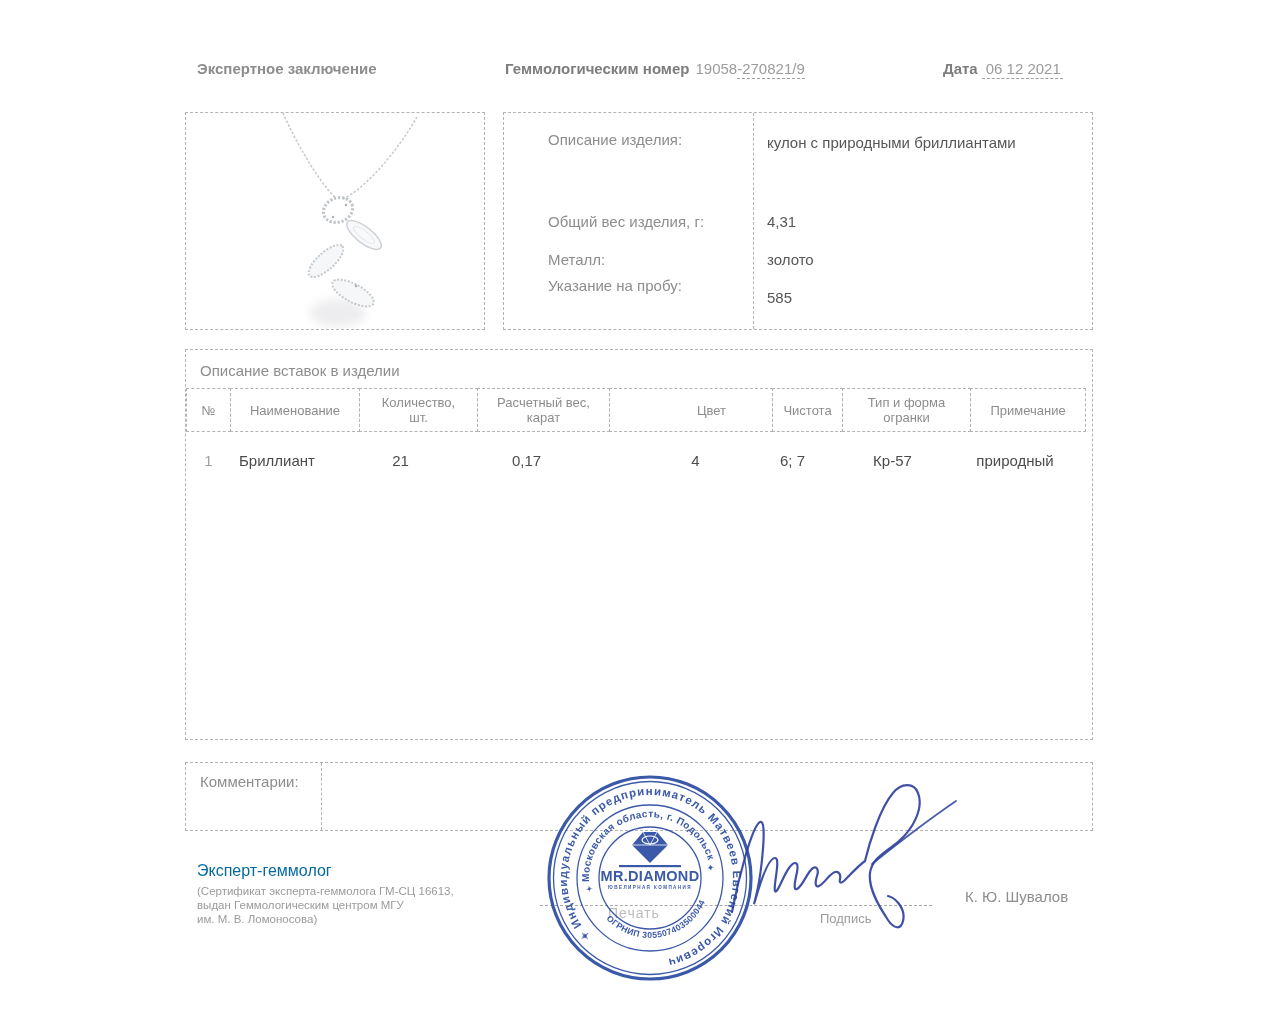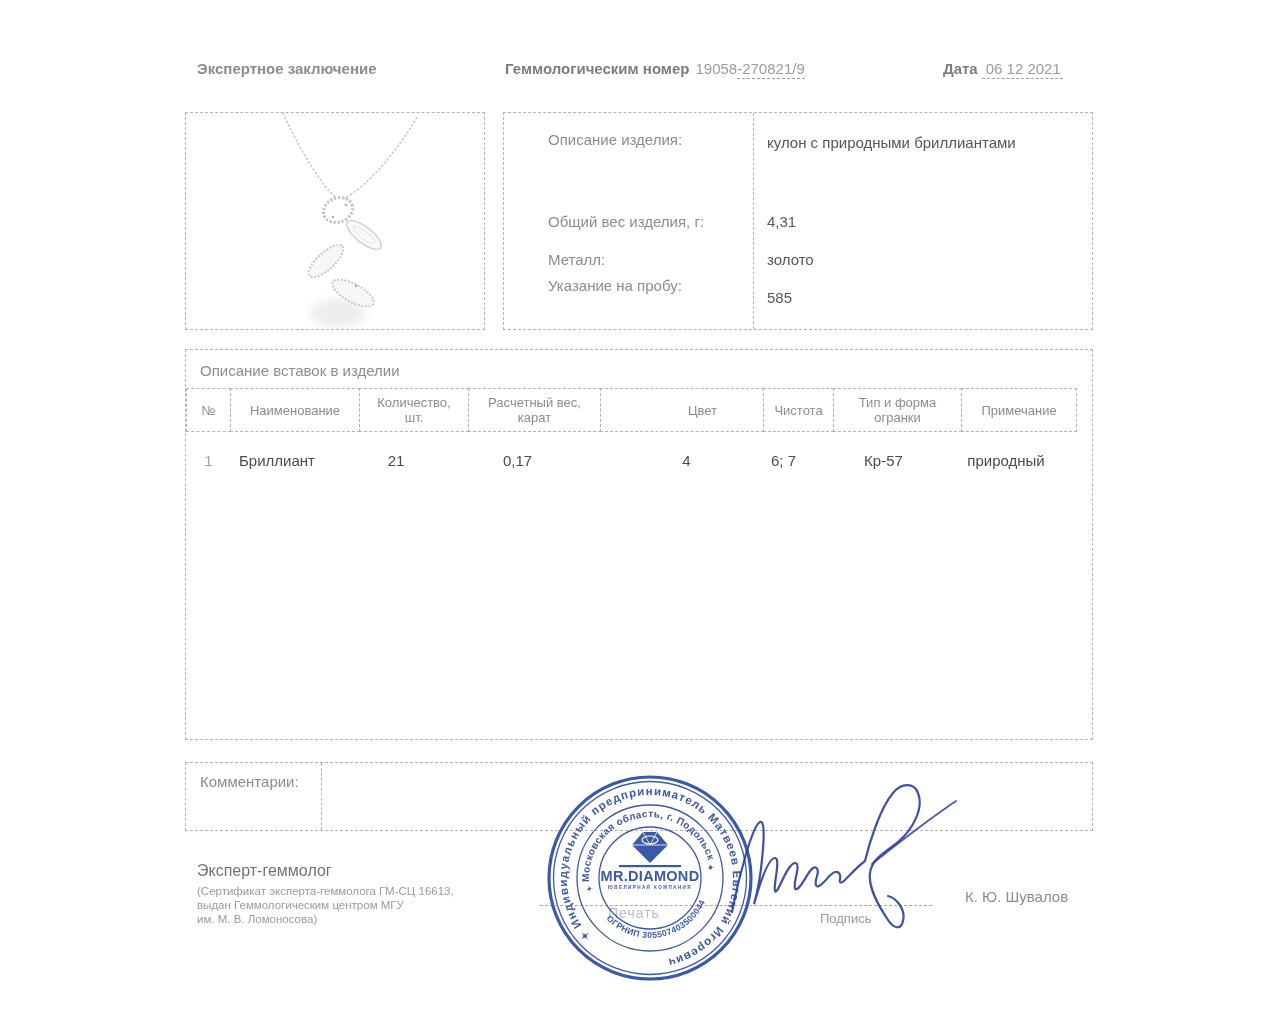--- a/index.html
+++ b/index.html
@@ -27,33 +27,33 @@
   .table-box{left:185px;top:349px;width:908px;height:391px;}
   .table-title{position:absolute;left:14px;top:12px;font-size:15px;color:#8d8d8d;}
   .thead{position:absolute;left:0;top:38px;display:flex;}
   .hcell{box-sizing:border-box;border:1px dashed #b3b3b3;height:44px;display:flex;align-items:center;
          justify-content:center;text-align:center;font-size:13px;line-height:15px;color:#8d8d8d;
          white-space:pre-line;}
   .hcell + .hcell{margin-left:-1px;}
   .trow{position:absolute;left:0;top:95px;display:flex;}
   .dcell{box-sizing:border-box;height:30px;display:flex;align-items:center;justify-content:center;
          font-size:15px;color:#4c4c4c;}
-  .c0{width:45px;}.c1{width:130px;}.c2{width:110px;}.c3{width:133px;}
+  .c0{width:45px;}.c1{width:130px;}.c2{width:119px;}.c3{width:133px;}
   .c4{width:164px;padding-left:41px;}.c5{width:71px;}.c6{width:129px;}.c7{width:116px;}
   .dcell.c0{color:#a3a3a3;}
   .dcell.c1{justify-content:flex-start;padding-left:8px;width:110px;}
 
   
   .comments-box{left:185px;top:762px;width:908px;height:69px;}
   .comments-divider{position:absolute;left:135px;top:0;bottom:0;border-left:1px dashed #b3b3b3;}
   .comments-label{position:absolute;left:14px;top:10px;font-size:15px;color:#8d8d8d;}
   .comments-value{position:absolute;left:150px;top:10px;font-size:15px;color:#575757;}
 
   
-  .expert-title{position:absolute;left:197px;top:862px;font-size:16px;color:#737373;}
+  .expert-title{position:absolute;left:197px;top:862px;font-size:16px;color:#0369a1;}
   .expert-cert{position:absolute;left:197px;top:884px;font-size:11.5px;line-height:14px;color:#9b9b9b;}
   .sign-line{position:absolute;left:540px;top:905px;width:392px;border-top:1px dashed #a8a8a8;z-index:1;}
   .sign-label{position:absolute;left:820px;top:911px;font-size:13px;color:#9b9b9b;z-index:1;}
   .expert-name{position:absolute;left:965px;top:888px;font-size:15px;color:#8d8d8d;}
   .watermark{position:absolute;left:608px;top:905px;font-size:14px;letter-spacing:1px;color:#bdbdbd;z-index:2;}
 
   .stamp-wrap{position:absolute;left:545px;top:773px;width:210px;height:210px;z-index:3;opacity:.93;}
   .sig-wrap{position:absolute;left:722px;top:780px;width:240px;height:160px;z-index:4;}
 
   .stamp-ink{fill:none;stroke:#2d4da3;}

